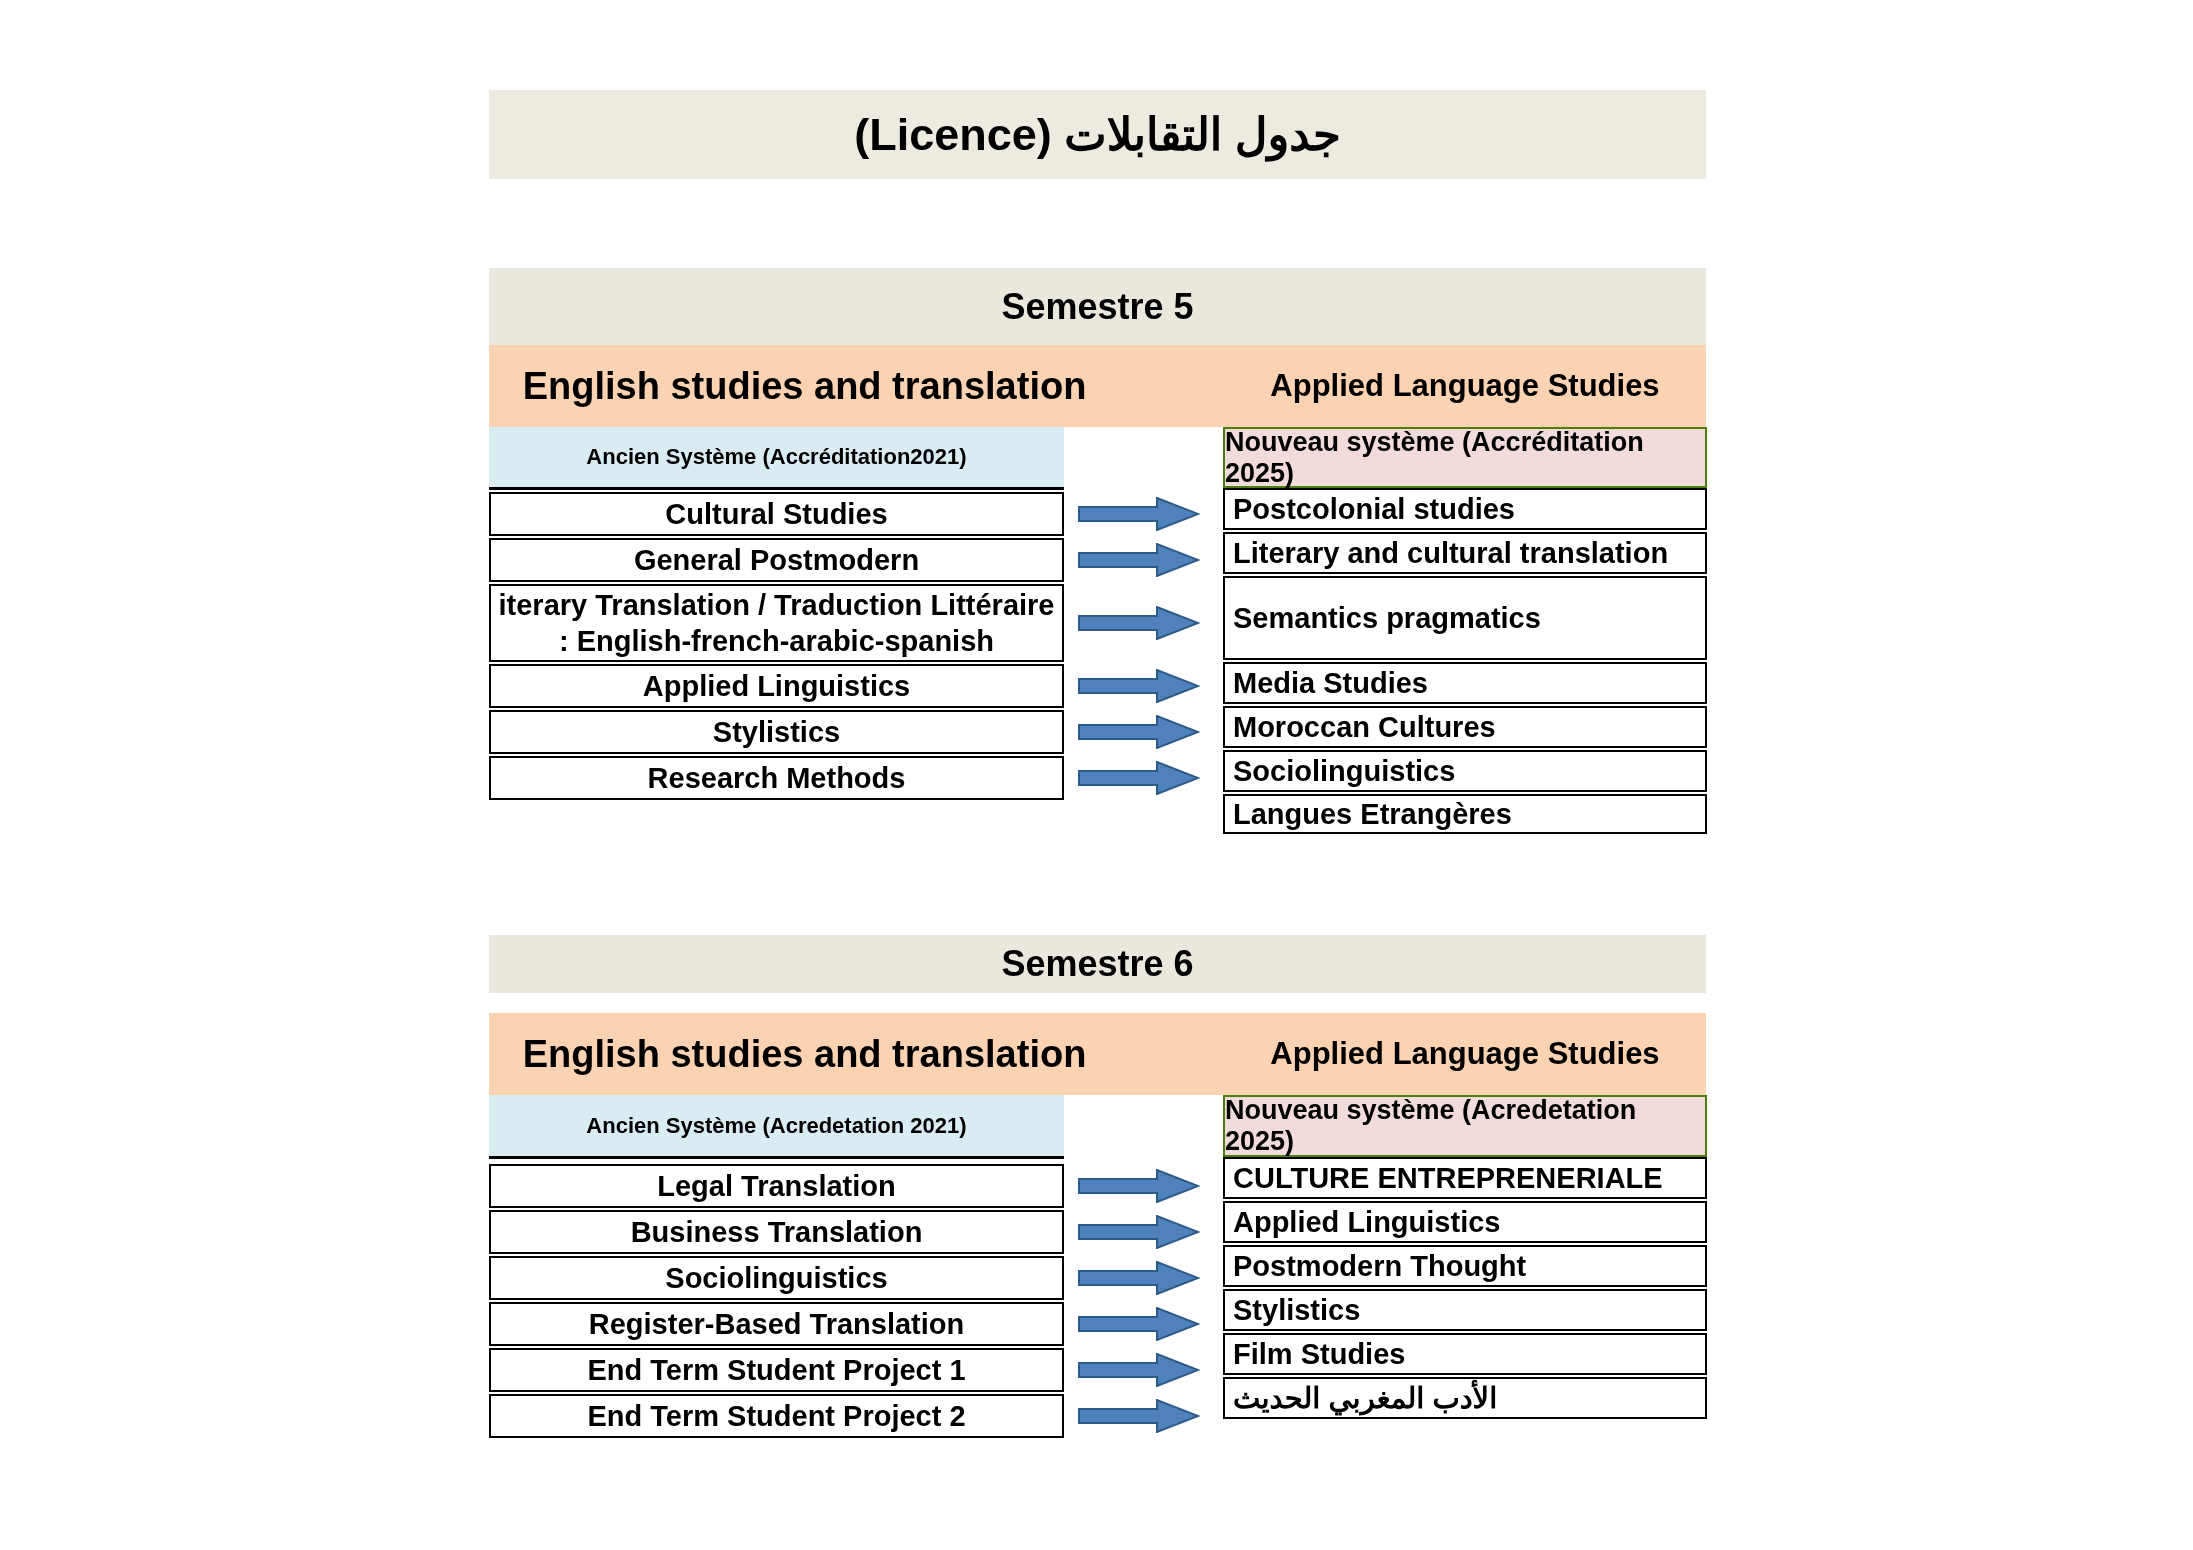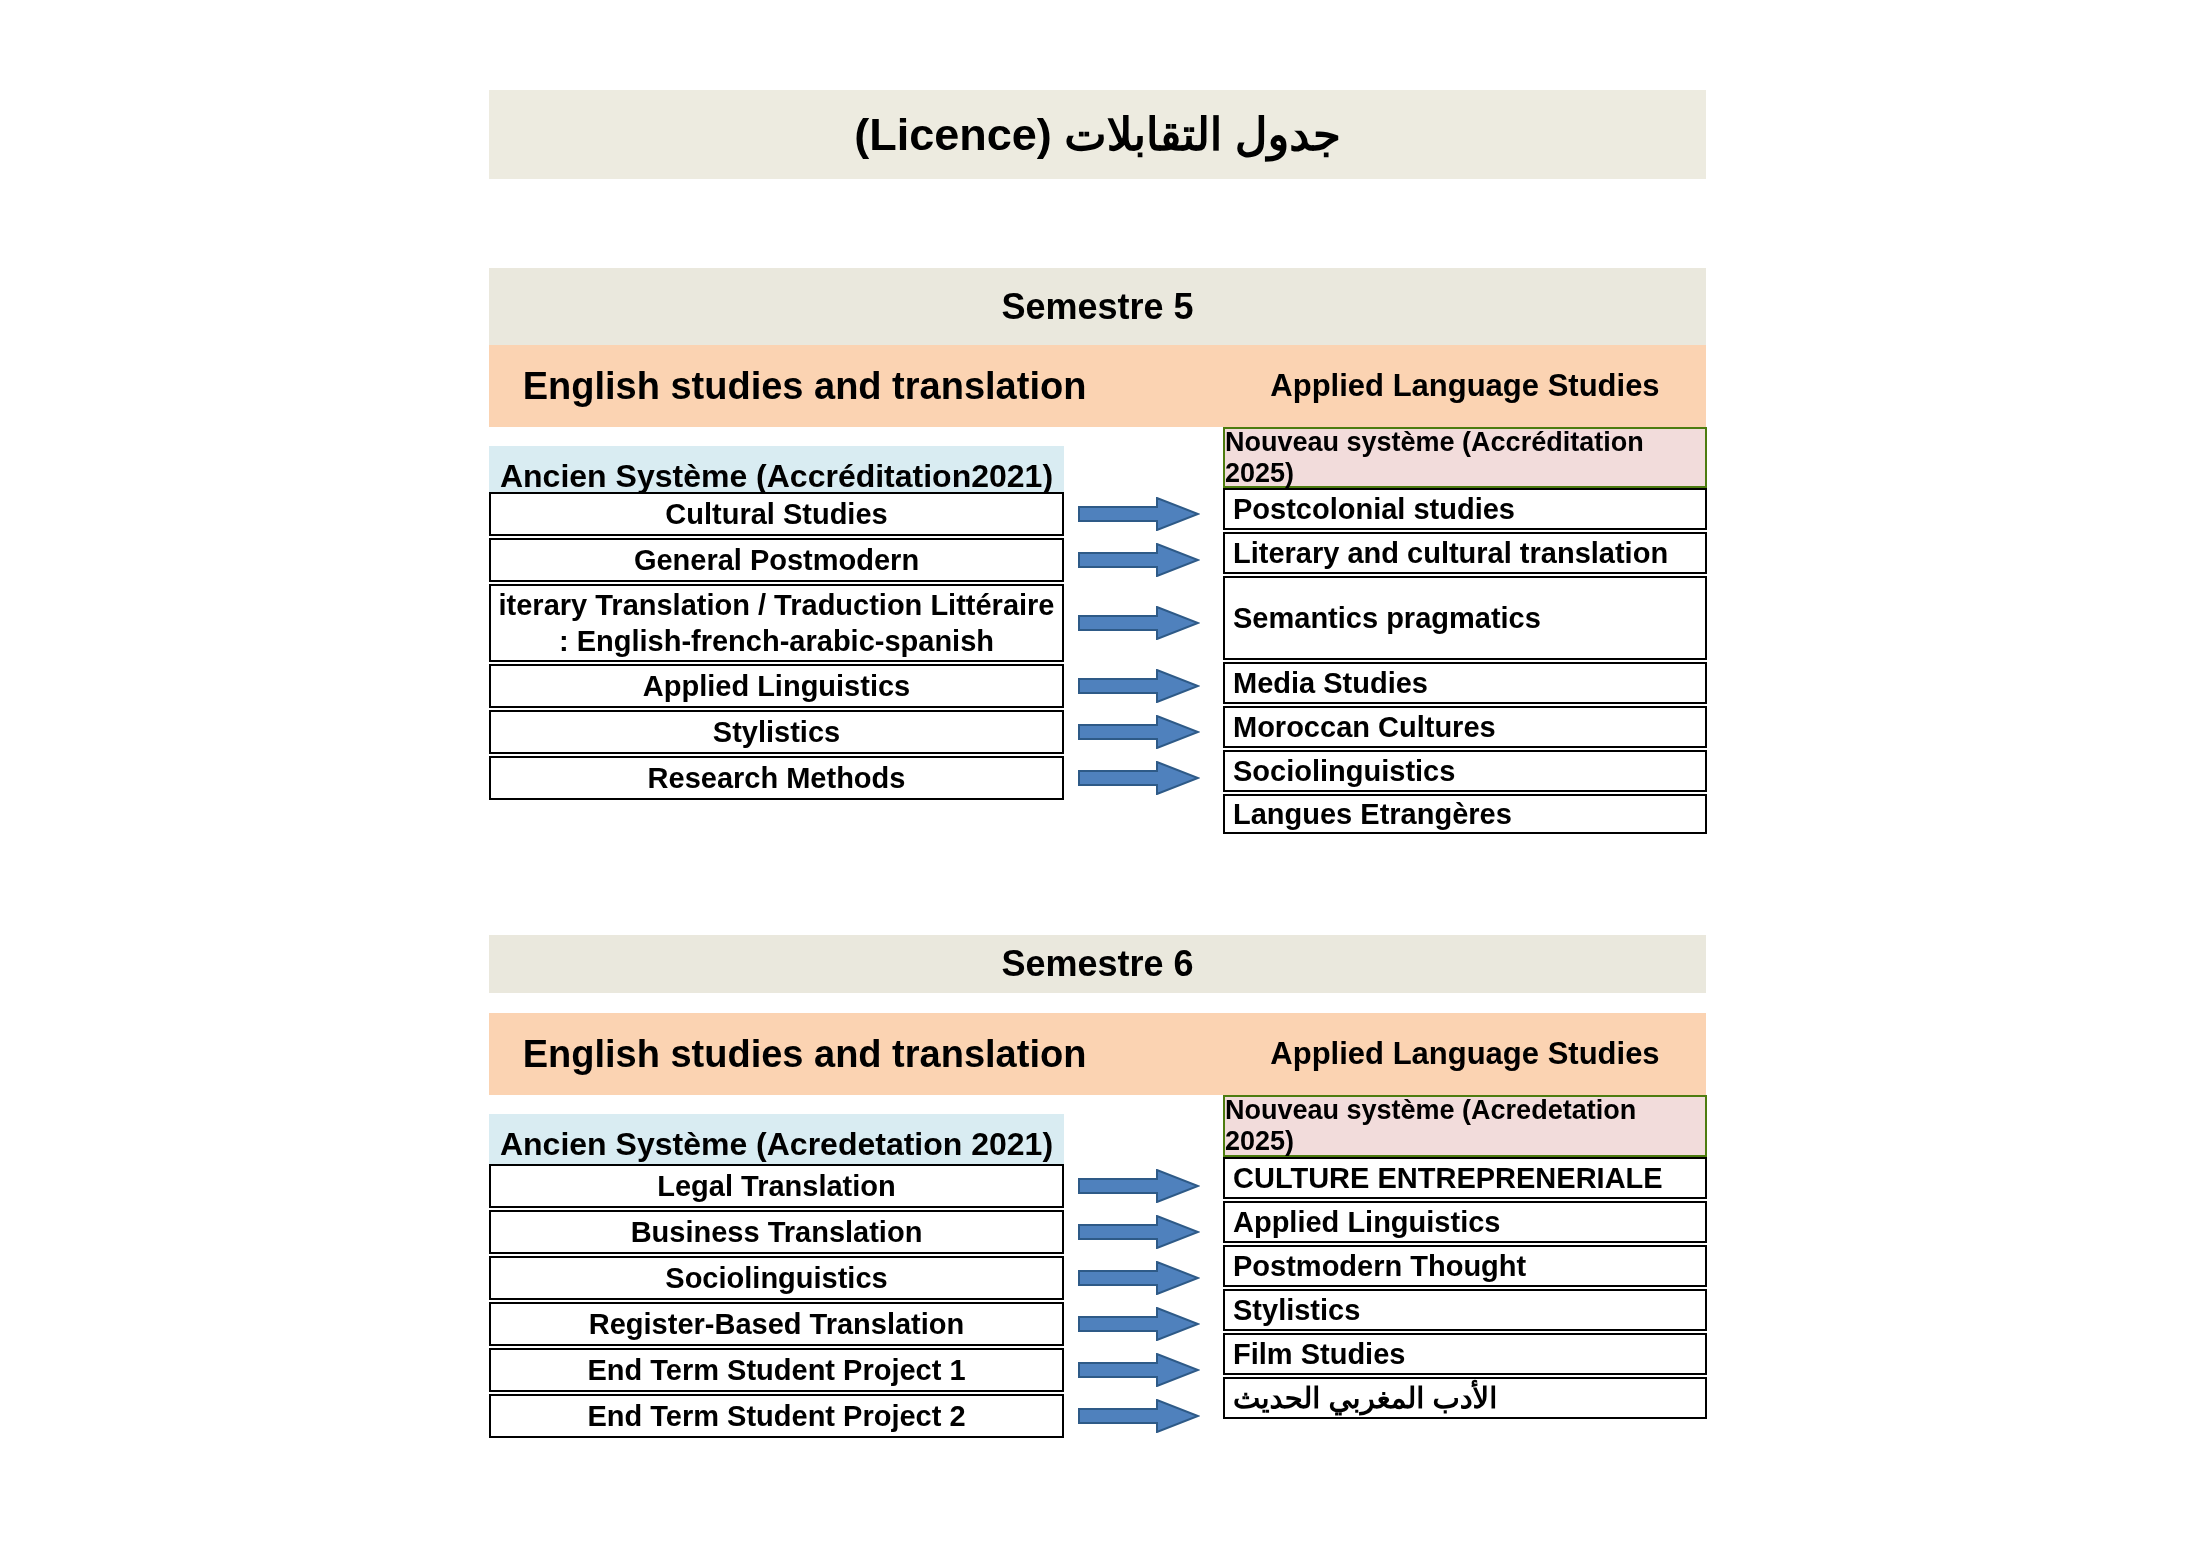--- a/index.html
+++ b/index.html
@@ -26,21 +26,21 @@
     position:absolute;left:16px;top:0;width:575px;height:100%;
     display:flex;align-items:center;justify-content:center;font-size:38px;margin-left:12px;
   }
   .prog-right{
     position:absolute;left:734px;top:0;width:484px;height:100%;
     display:flex;align-items:center;justify-content:center;font-size:31px;
   }
   .old-header{
     position:absolute;left:489px;width:575px;background:#d9ecf2;
     border-bottom:3px solid #000;box-sizing:border-box;
-    display:flex;align-items:center;justify-content:center;font-size:32px;margin-top:19px;
+    display:flex;align-items:center;justify-content:center;font-size:22px;
   }
   .old-header.s5{top:427px;height:63px;}
   .old-header.s6{top:1095px;height:64px;}
   .new-header{
     position:absolute;left:1223px;width:484px;background:#f2dcdb;
     border:2px solid #4d7c0f;box-sizing:border-box;
     display:flex;align-items:center;justify-content:center;font-size:27px;
   }
   .new-header.s5{top:427px;height:61px;}
   .new-header.s6{top:1095px;height:62px;}

